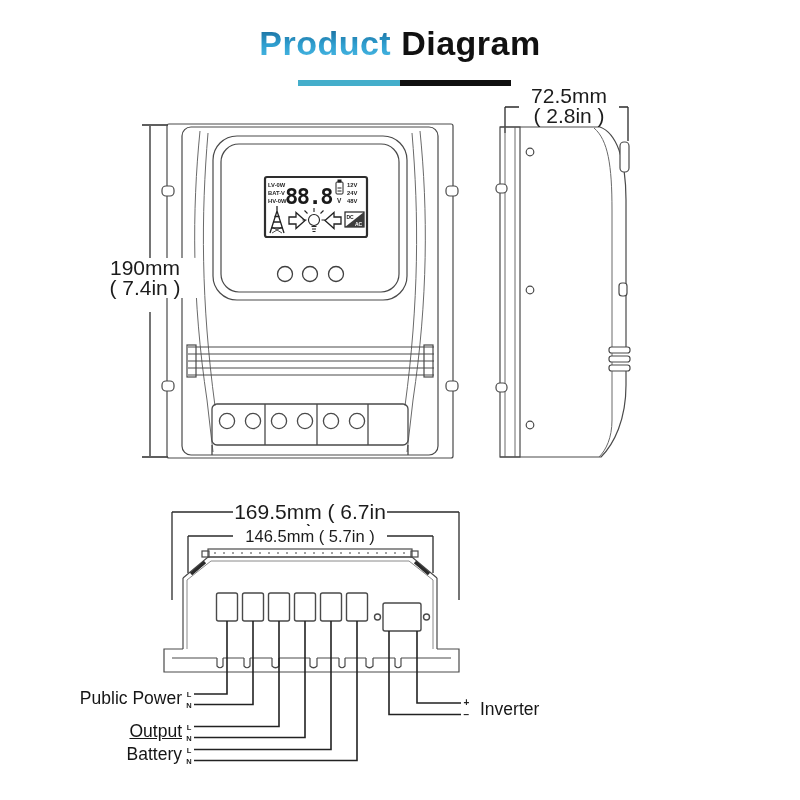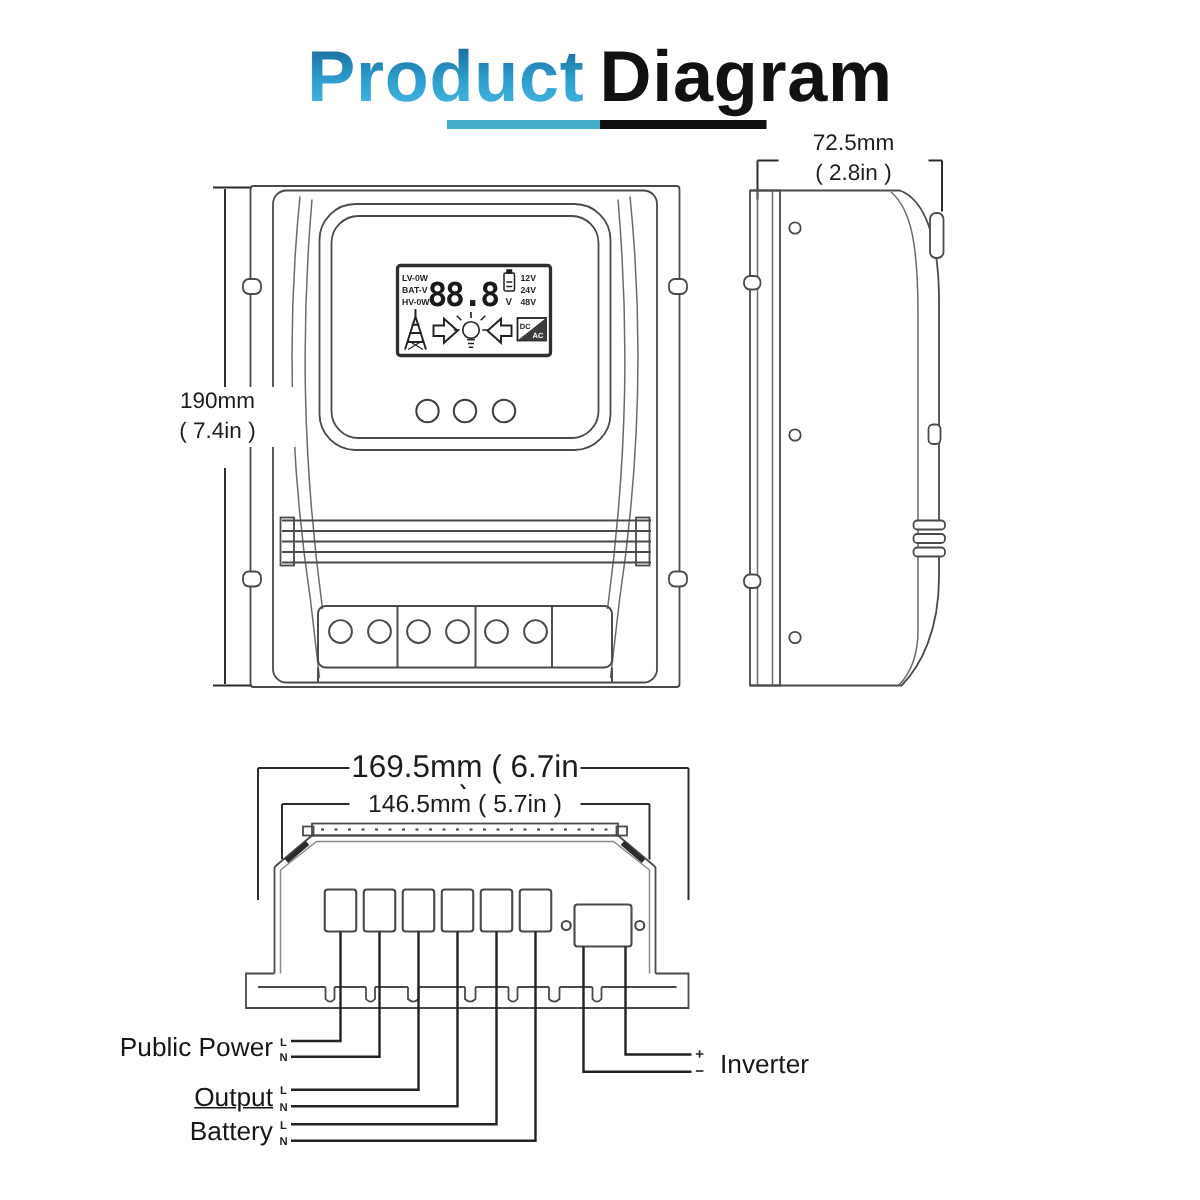--- a/index.html
+++ b/index.html
@@ -1,28 +1,28 @@
 <!DOCTYPE html>
 <html><head>
 <meta charset="utf-8">
 <style>
   html,body{margin:0;padding:0;background:#ffffff;}
   #canvas{position:relative;width:800px;height:800px;background:#fff;overflow:hidden;
           font-family:"Liberation Sans",sans-serif;color:#1d1d1d;}
   #lineart{position:absolute;left:0;top:0;}
   .title{position:absolute;left:0;right:0;top:24px;text-align:center;
-         font-size:48px;font-weight:bold;letter-spacing:0.5px;}
+         font-size:34px;font-weight:bold;letter-spacing:0.5px;}
   .t-blue{background:linear-gradient(180deg,#15608f 0%,#2f9fd0 55%,#4dbce6 100%);
           -webkit-background-clip:text;background-clip:text;color:transparent;
           margin-right:10px;}
   .t-dark{color:#111;}
   .underline{position:absolute;left:298px;top:80px;width:213px;height:6px;display:flex;}
   .underline .seg-a{width:102px;height:6px;background:#44aecb;}
   .underline .seg-b{width:111px;height:6px;background:#101010;}
-  .dim{position:absolute;text-align:center;background:#fff;font-size:15px;
+  .dim{position:absolute;text-align:center;background:#fff;font-size:21px;
        line-height:20px;color:#1c1c1c;}
   .dim-front{left:93px;top:258px;width:104px;}
   .dim-side{left:519px;top:86px;width:100px;}
   .dim-bottom-outer{left:233px;top:502px;width:154px;font-size:21px;}
   .dim-bottom-inner{left:235px;top:526px;width:150px;font-size:16.5px;text-align:center;}
   .portlabel{position:absolute;font-size:17.5px;color:#161616;white-space:nowrap;}
   .lab-right{right:618px;text-align:left;}
   .lab-pp{top:688px;}
   .lab-out{top:721px;text-decoration:underline;}
   .lab-inv{top:744px;}

